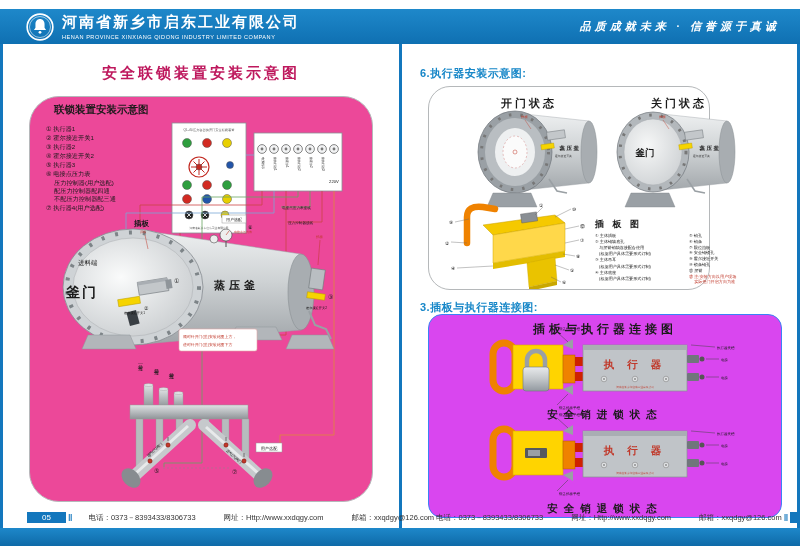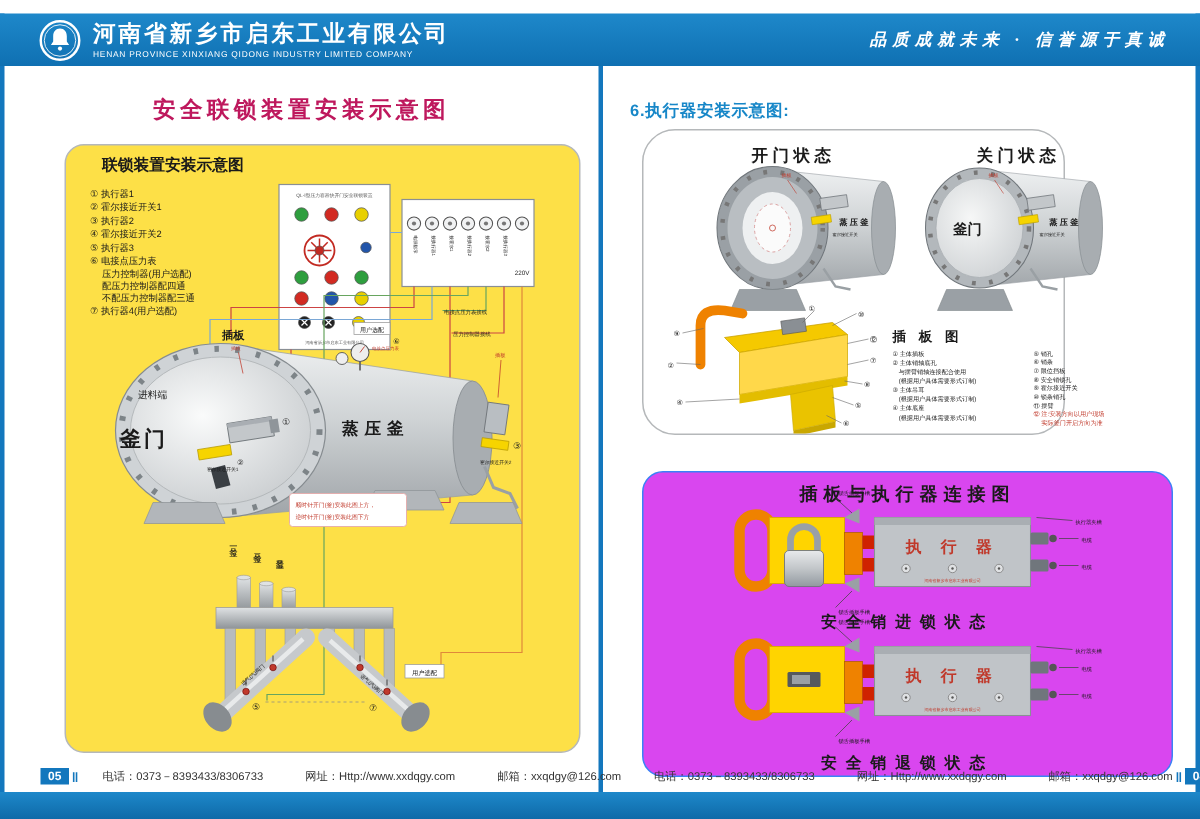--- a/index.html
+++ b/index.html
@@ -18,29 +18,29 @@
   .slogan-cn{font-size:11px;font-weight:bold;font-style:italic;letter-spacing:4px;
     font-family:"Liberation Serif","DejaVu Serif",serif}
   .slogan-en{font-size:8.5px;margin-top:2px}
   .divider{position:absolute;left:399px;top:44px;bottom:18px;width:3px;background:#1377bd}
   .bottombar{position:absolute;left:0;bottom:0;width:100%;height:18px;background:linear-gradient(#1e88ca,#0e6aa8)}
   .page{position:absolute;top:44px;bottom:18px}
   .page.pl{left:3px;width:396px}
   .page.pr{left:402px;right:3px}
   .page-title{position:absolute;top:20px;left:0;width:100%;text-align:center;
     color:#be185d;font-size:15px;font-weight:bold;letter-spacing:3px}
-  .big-box{position:absolute;left:40px;top:52px;width:344px;height:406px;
-    border:1px solid #b5b8ba;border-radius:13px;overflow:hidden;background:#fde047}
+  .big-box{position:absolute;left:26px;top:52px;width:344px;height:406px;
+    border:1px solid #b5b8ba;border-radius:30px;overflow:hidden;background:#ec4899}
   .sec-title{position:absolute;color:#1787c8;font-weight:bold;font-size:11px;letter-spacing:.5px}
   #sec2{left:18px;top:22px}
   #sec3{left:18px;top:256px}
   .boxA{position:absolute;left:26px;top:42px;width:282px;height:204px;border:1px solid #b5b8ba;border-radius:22px;background:#fff}
   .boxB{position:absolute;left:26px;top:270px;width:354px;height:204px;border:1px solid #3b82f6;border-radius:14px;background:#d946ef}
   .foot{position:absolute;bottom:4px;height:13px;display:flex;align-items:center;font-size:7.5px;color:#333;white-space:nowrap}
-  .foot .badge{background:#1377bd;color:#fff;font-weight:bold;font-size:8px;padding:1px 5px;line-height:9px}
+  .foot .badge{background:#1377bd;color:#fff;font-weight:normal;font-size:8px;padding:1px 15px;line-height:9px}
   .foot .bars{color:#1377bd;font-weight:bold;margin:0 2px;font-size:9px}
   .fl{left:24px}.fr{left:34px}
   .m1{margin-left:14px}.m2{margin-left:28px}
   svg{display:block}
   svg text{fill:#1a1a1a;font-family:"Liberation Sans","DejaVu Sans",sans-serif}
   .b{font-weight:bold}
   .red{fill:#c0392b}
   .micro{fill:#555}
 </style>
 </head>
@@ -415,20 +415,21 @@
           <text x="260" y="167.4">⑧ 安全销锁孔</text>
           <text x="260" y="173.2">⑨ 霍尔接近开关</text>
           <text x="260" y="179.0">⑩ 锁条销孔</text>
           <text x="260" y="184.8">⑪ 摆臂</text>
           <text x="260" y="190.6" class="red">⑫ 注:安装方向以用户现场</text>
           <text x="260" y="196.4" class="red">　 实际釜门开启方向为准</text>
         </g>
       </svg>
     </div>
 
+    <div class="sec-title" id="sec3">3.插板与执行器连接图:</div>
 
     <div class="boxB">
       <svg width="352" height="202" viewBox="0 0 352 202">
         <defs>
           <linearGradient id="lgSil" x1="0" y1="0" x2="0" y2="1">
             <stop offset="0" stop-color="#e8eaec"></stop>
               <stop offset=".5" stop-color="#c2c6c9"></stop>
               <stop offset="1" stop-color="#9299a0"></stop>
           </linearGradient>
         </defs>

